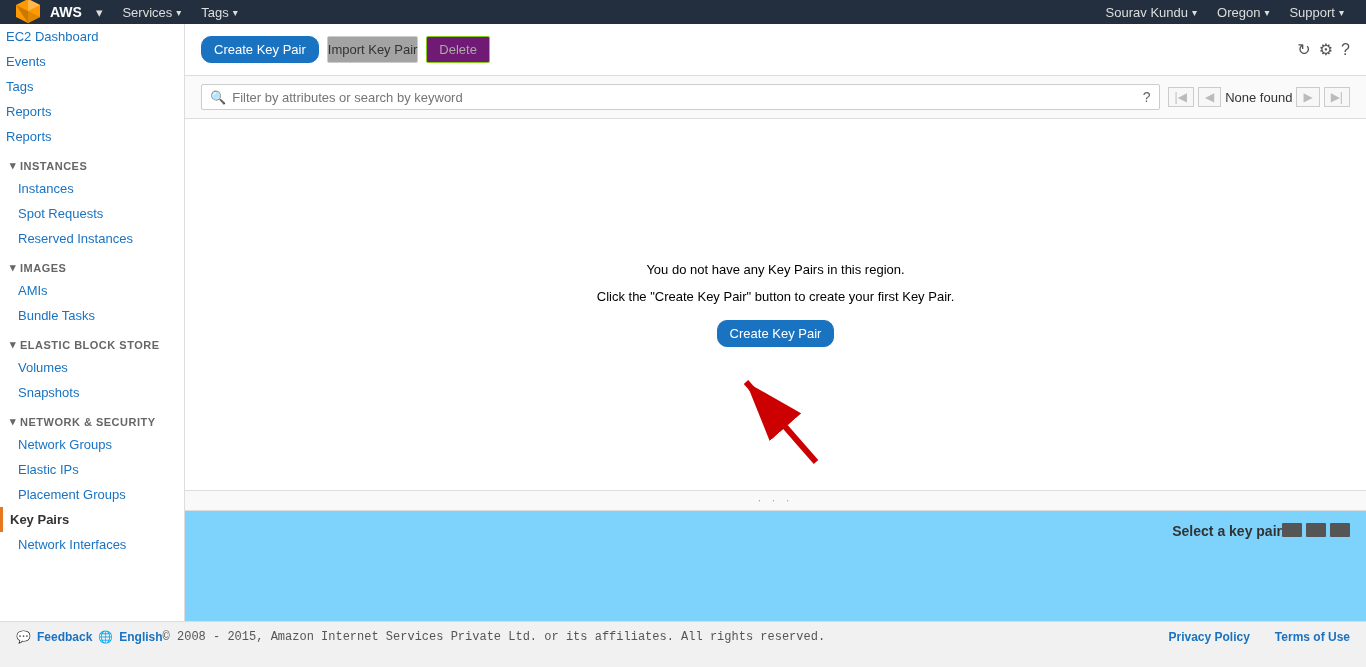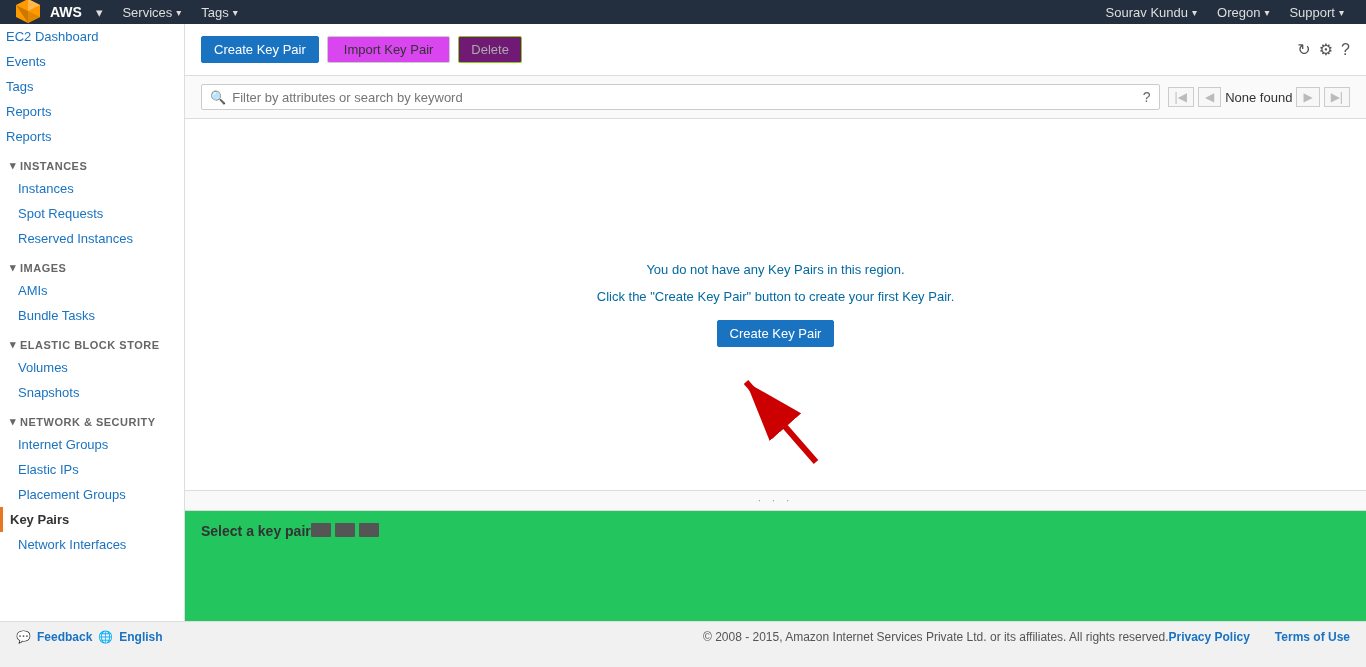--- a/index.html
+++ b/index.html
@@ -87,27 +87,27 @@
       gap: 8px;
       background: #fff;
     }
     .btn-primary {
       background: #1a73c1;
       color: #fff;
       border: 1px solid #1a73c1;
       padding: 5px 12px;
       cursor: pointer;
       font-size: 13px;
-      border-radius: 2px;
+      border-radius: 10px;
     }
     .btn-secondary {
-      background: #d946ef;
+      background: #a3a3a3;
       color: #333;
       border: 1px solid #ccc;
-      padding: 5px 16px;
+      padding: 5px 0;
       cursor: pointer;
       font-size: 13px;
       border-radius: 2px;
     }
     .btn-disabled {
       background: #701a75;
       color: #aaa;
       border: 1px solid #84cc16;
       padding: 5px 12px;
       cursor: not-allowed;
@@ -164,35 +164,35 @@
     .upper-panel {
       flex: 1;
       display: flex;
       align-items: center;
       justify-content: center;
       flex-direction: column;
       gap: 12px;
       position: relative;
     }
     .empty-msg {
-      text-align: right; color: #0369a1; font-size: 13px;
+      text-align: right; color: #000000; font-size: 13px;
     }
     .divider-dots {
       text-align: center; padding: 4px 0; color: #999; font-size: 10px; letter-spacing: 4px;
       background: #f9f9f9; border-top: 1px solid #ddd; border-bottom: 1px solid #ddd;
     }
 
     
     .lower-panel {
       height: 110px;
-      background: #22c55e;
+      background: #7dd3fc;
       padding: 12px 16px;
       display: flex;
       align-items: flex-start;
-      justify-content: flex-start;
+      justify-content: flex-end;
     }
     .lower-panel-title {
       font-size: 14px; font-weight: bold; color: #333;
     }
     .lower-panel-icons {
       display: flex; gap: 4px;
     }
     .panel-icon {
       width: 20px; height: 14px; background: #555; border-radius: 1px; cursor: pointer;
     }
@@ -202,21 +202,21 @@
       height: 30px;
       background: #f1f1f1;
       border-top: 1px solid #ddd;
       display: flex;
       align-items: center;
       padding: 0 16px;
       font-size: 12px;
       color: #555;
     }
     .footer-left { display: flex; align-items: center; gap: 6px; }
-    .footer-center { flex: 1; text-align: right; }
+    .footer-center { flex: 1; text-align: left; font-family: Liberation Mono, monospace; }
     .footer-right { display: flex; align-items: center; gap: 25px; }
     .footer-link { color: #1a73c1; cursor: pointer; font-size: 12px; font-weight: bold; }
   </style>
 </head>
 <body>
 
 <div class="top-nav">
 
   <div style="margin-right:6px; cursor:pointer;">
     <svg width="32" height="32" viewBox="0 0 32 32">
@@ -287,21 +287,21 @@
       <span>▾</span>
         <span>ELASTIC BLOCK STORE</span>
     </div>
     <div class="sidebar-item">Volumes</div>
     <div class="sidebar-item">Snapshots</div>
 
     <div class="sidebar-section-header">
       <span>▾</span>
         <span>NETWORK &amp; SECURITY</span>
     </div>
-    <div class="sidebar-item">Internet Groups</div>
+    <div class="sidebar-item">Network Groups</div>
     <div class="sidebar-item">Elastic IPs</div>
     <div class="sidebar-item">Placement Groups</div>
     <div class="sidebar-item active" style="position:relative; border-left: 3px solid #e87722; padding-left:7px; color:#333; font-weight:bold;">Key Pairs</div>
     <div class="sidebar-item">Network Interfaces</div>
   </div>
 
   <div class="content-area">
 
     <div class="toolbar">
       <button class="btn-primary">Create Key Pair</button>

